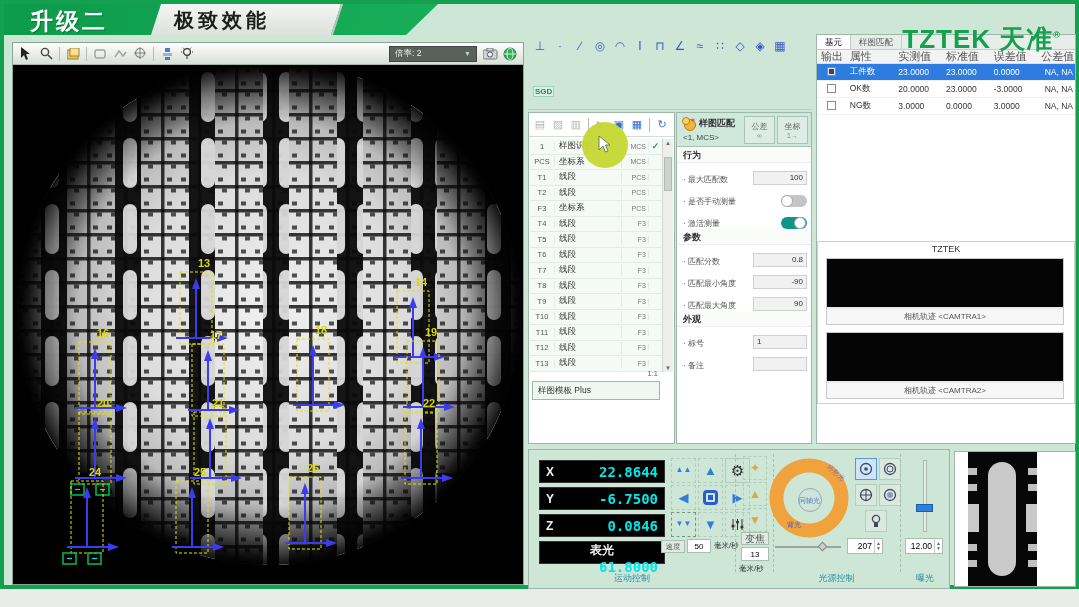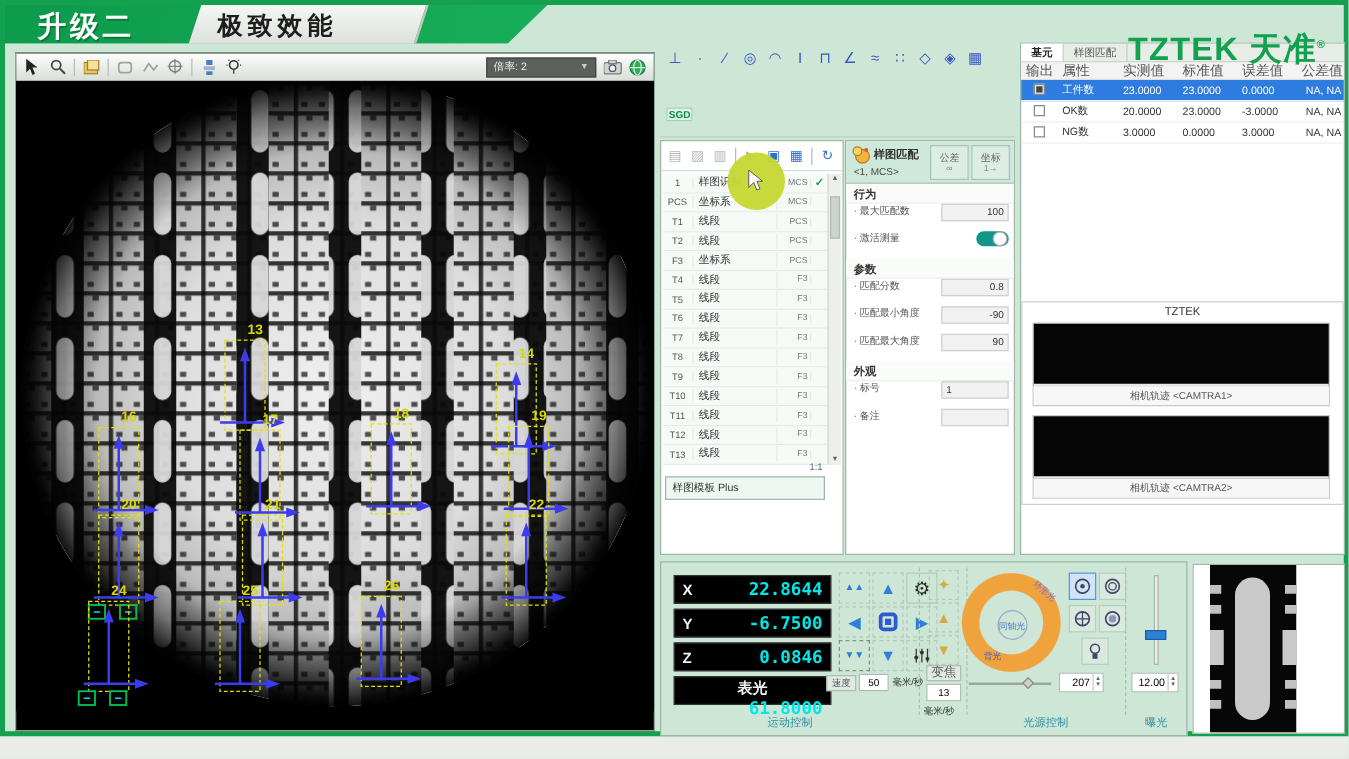--- a/index.html
+++ b/index.html
@@ -60,35 +60,35 @@
 .s-scale{position:absolute;top:256px;right:16px;font-size:7.5px;color:#567}
 
 
 #props{left:672px;top:108px;width:136px;height:332px}
 .p-head{height:34px;background:#cfe8dc;border-bottom:1px solid #a9c4b4;position:relative}
 .p-title{position:absolute;left:22px;top:4px;font-size:9px;font-weight:bold;color:#333}
 .p-sub{position:absolute;left:6px;top:20px;font-size:8px;color:#444}
 .p-btn{position:absolute;top:3px;width:31px;height:28px;background:#dceee3;border:1px solid #a9c4b4;font-size:8px;color:#666;display:flex;flex-direction:column;align-items:center;justify-content:center;cursor:pointer}
 .p-btn .ic{font-size:7px;color:#888}
 .p-sec{height:16px;line-height:16px;font-size:9px;font-weight:bold;color:#333;padding-left:6px;border-bottom:1px solid #eee;background:#fafcfa}
-.p-row{height:22px;display:flex;align-items:flex-start;padding:0 4px 0 6px;font-size:8px;color:#555}
+.p-row{height:22px;display:flex;align-items:flex-end;padding:0 4px 0 6px;font-size:8px;color:#555}
 .p-row .lbl{flex:1}
 .p-row .lbl::before{content:"· "}
 .p-input{width:54px;height:14px;background:#f1f1f1;border:1px solid #cfcfcf;font-size:8px;color:#333;text-align:right;padding:0 3px;line-height:12px}
 .p-input.left{text-align:left}
 .toggle{width:26px;height:12px;border-radius:6px;background:#c4c4c4;position:relative;cursor:pointer}
 .toggle .knob{position:absolute;left:0;top:0;width:12px;height:12px;border-radius:50%;background:#fff;border:1px solid #aaa}
 .toggle.on{background:#0f9688}
 .toggle.on .knob{left:13px}
 
 
 #rightcol{left:812px;top:30px;width:260px;height:410px}
 .tabs{height:15px;display:flex;border-bottom:1px solid #c4cec4;background:#e7eee8}
 .tab{padding:0 8px;font-size:8.5px;line-height:15px;color:#555;border-right:1px solid #c4cec4;cursor:pointer}
-.tab.active{background:#fff;color:#222;font-weight:bold}
+.tab.active{background:#fff;color:#222;font-weight:normal}
 .r-header{display:flex;height:14px;background:#f3f3f3;border-bottom:1px solid #ddd;font-size:11px;color:#555;align-items:center}
 .r-row{display:flex;height:17px;align-items:center;font-size:8.5px;color:#333;border-bottom:1px solid #f0f0f0}
 .r-row.selected{background:#2e7ce0;color:#fff}
 .c-out{width:30px;text-align:center}
 .c-attr{width:52px;padding-left:3px}
 .c-num{width:48px;text-align:left;padding-right:4px}
 .c-tol{width:34px;text-align:right;padding-right:2px;overflow:hidden;white-space:nowrap}
 
 .cam-group{position:absolute;left:0px;top:206px;width:258px;height:163px;border:1px solid #c9d4c9;background:#fff}
 .cam-title{text-align:center;font-size:9px;color:#333;height:14px;line-height:14px}
@@ -556,20 +556,26 @@
             <span class="ic">1→</span>
           </span>
     </div>
     <div id="props-body">
           <div class="p-sec">行为</div>
           <div class="p-row">
             <span class="lbl">最大匹配数</span>
             <span class="p-input">100</span>
           </div>
           <div class="p-row">
+            <span class="lbl">是否手动测量</span>
+            <span class="toggle">
+              <span class="knob"></span>
+            </span>
+          </div>
+          <div class="p-row">
             <span class="lbl">激活测量</span>
             <span class="toggle on">
               <span class="knob"></span>
             </span>
           </div>
           <div class="p-sec">参数</div>
           <div class="p-row">
             <span class="lbl">匹配分数</span>
             <span class="p-input">0.8</span>
           </div>

